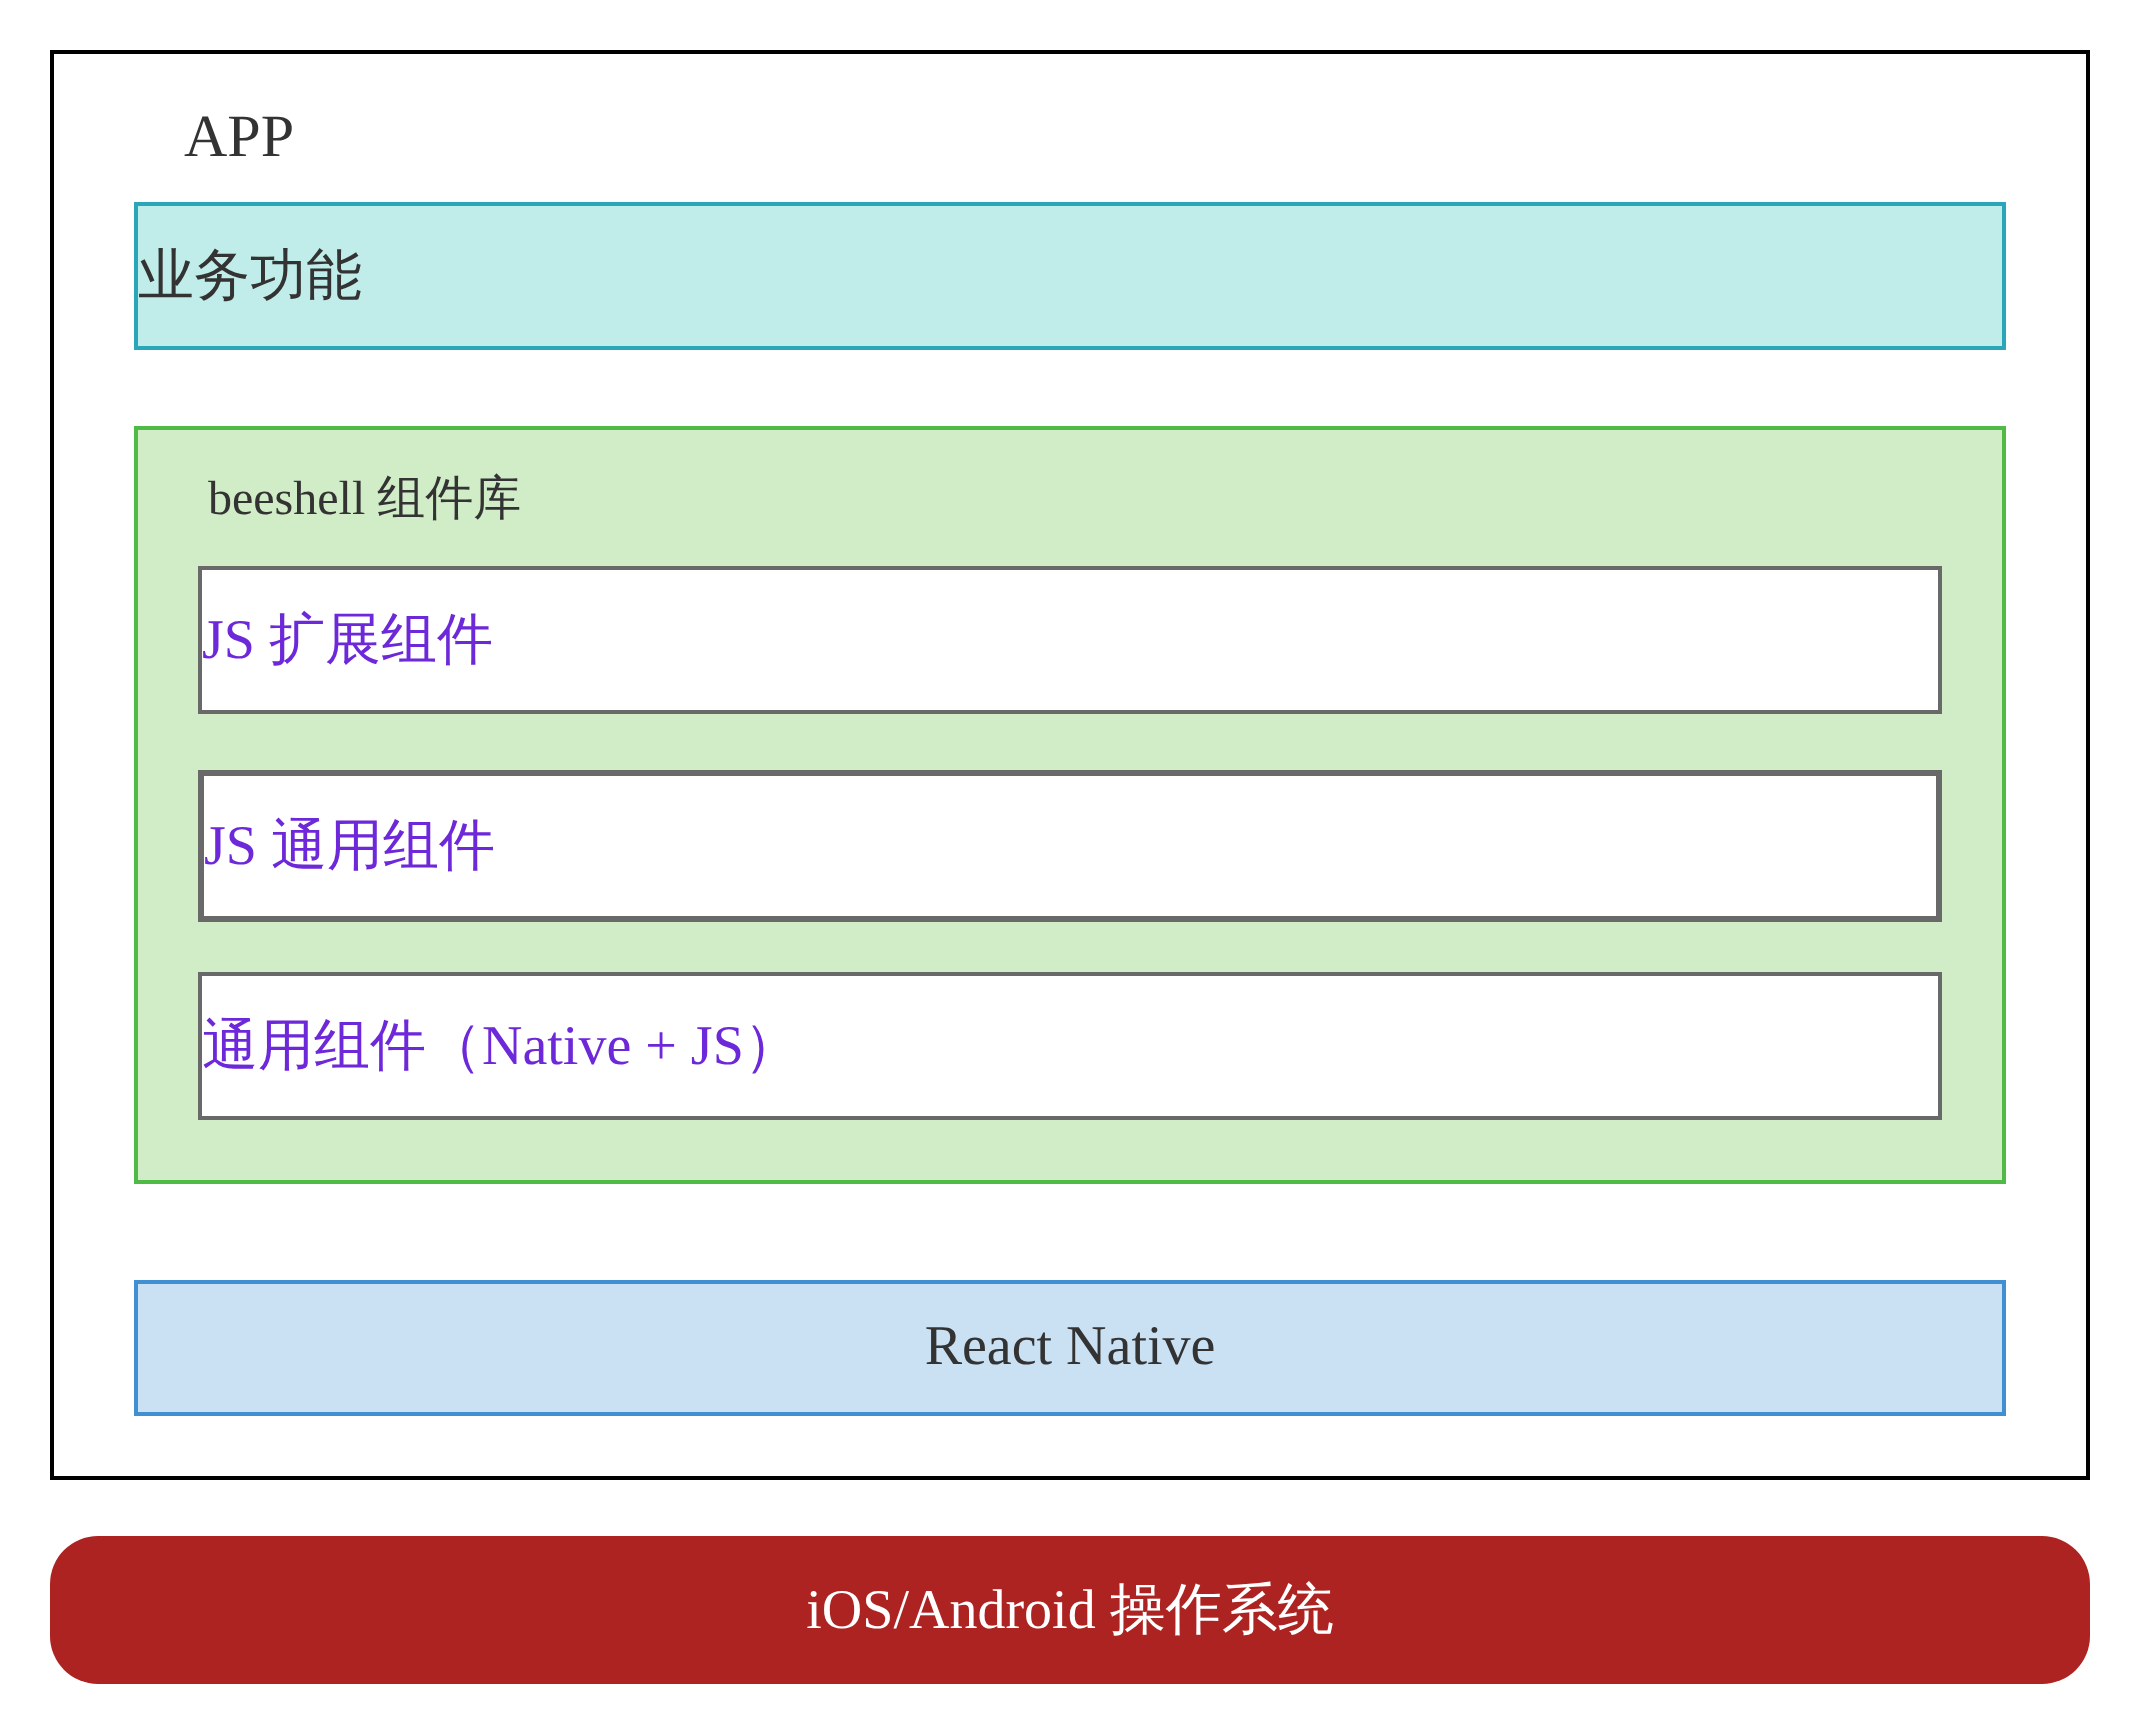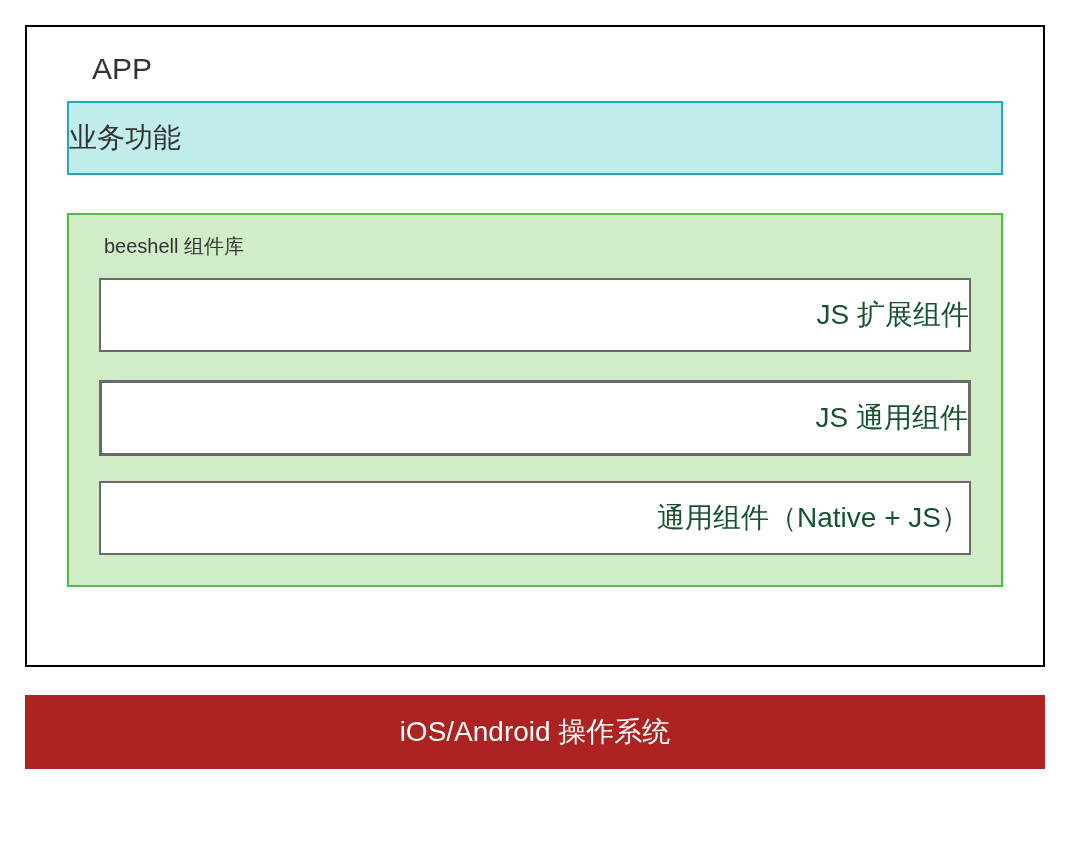--- a/index.html
+++ b/index.html
@@ -1,18 +1,19 @@
 <!DOCTYPE html>
 <html><head>
   <meta charset="utf-8">
   <style>
     * {
       box-sizing: border-box;
       margin: 0;
       padding: 0;
+      font-family: Liberation Serif, serif;
     }
     body {
       font-family: "Helvetica Neue", Arial, "PingFang SC", "Microsoft YaHei", sans-serif;
       background: #ffffff;
       width: 1070px;
       height: 856px;
       padding: 25px;
     }
     .app-container {
       border: 2px solid #000000;
@@ -33,30 +34,30 @@
       padding: 16px 0;
       margin-bottom: 38px;
     }
     .beeshell-container {
       border: 2px solid #4fba46;
       background: #d0edc7;
       padding: 18px 30px 30px 30px;
       margin-bottom: 48px;
     }
     .beeshell-label {
-      font-size: 20px;
+      font-size: 24px;
       color: #333333;
       padding: 0 0 18px 5px;
       font-weight: 400;
     }
     .white-box {
       background: #ffffff;
-      text-align: right;
+      text-align: left;
       font-size: 28px;
-      color: #14532d;
+      color: #6d28d9;
       padding: 16px 0;
     }
     .js-extend {
       border: 2px solid #696969;
       margin-bottom: 25px;
     }
     .row {
       display: flex;
       gap: 32px;
       margin-bottom: 25px;
@@ -81,20 +82,21 @@
       color: #333333;
       padding: 16px 0;
     }
     .os-box {
       background: #ad2321;
       color: #ffffff;
       text-align: center;
       font-size: 28px;
       padding: 18px 0;
       margin-top: 28px;
+      border-radius: 24px;
     }
   </style>
 </head>
 <body>
 
 <div class="app-container">
   <div class="app-label">APP</div>
 
   <div class="business-box">业务功能</div>
 
@@ -103,15 +105,16 @@
 
     <div class="white-box js-extend">JS 扩展组件</div>
 
     <div class="row">
       <div class="white-box js-common">JS 通用组件</div>
     </div>
 
     <div class="white-box compound">通用组件（Native + JS）</div>
   </div>
 
+  <div class="react-native-box">React Native</div>
 </div>
 
 <div class="os-box">iOS/Android 操作系统</div>
 
 </body></html>

